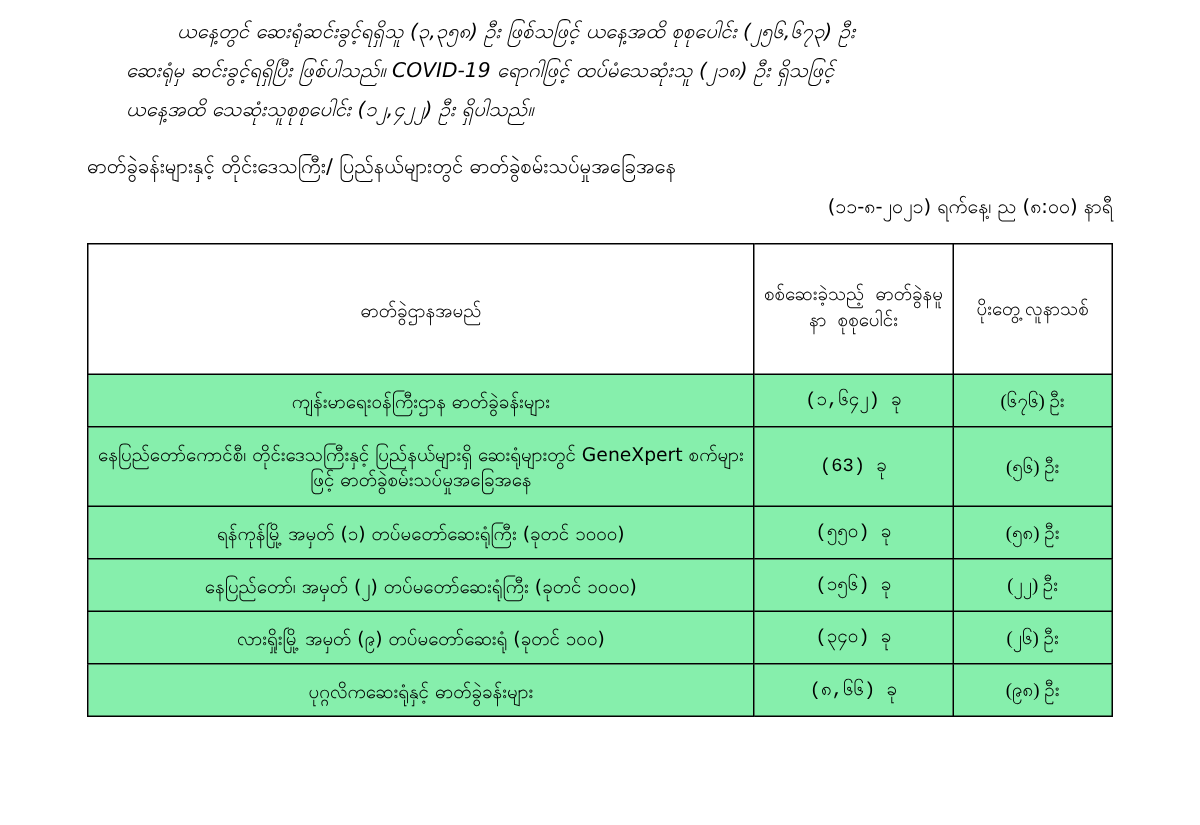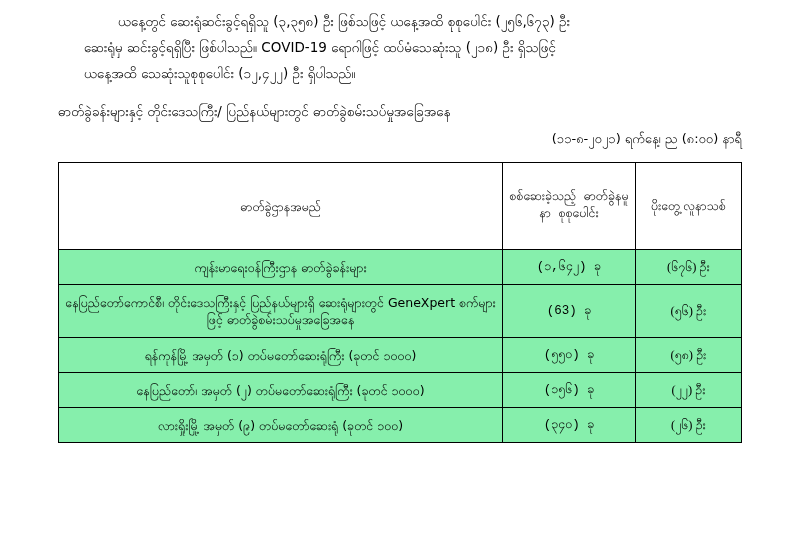--- a/index.html
+++ b/index.html
@@ -25,20 +25,21 @@
   .para {
     font-size: 13.5px;
     line-height: 26px;
     text-align: justify;
     text-align-last: left;
     margin: 0 0 2px 0;
     padding: 0 4px 0 26px;
   }
   .para-line {
     display: block;
+    font-style: italic;
   }
   .para-line.indent {
     text-indent: 34px;
   }
   .heading {
     font-size: 13.5px;
     line-height: 26px;
     margin: 12px 0 0 0;
   }
   .heading2 {
@@ -118,16 +119,21 @@
       <tr class="green row-norm">
         <td class="c0 name">နေပြည်တော်၊ အမှတ် (၂) တပ်မတော်ဆေးရုံကြီး (ခုတင် ၁၀၀၀)</td>
         <td class="c1">(၁၅၆) ခု</td>
         <td class="c2">(၂၂) ဦး</td>
       </tr>
       <tr class="green row-norm">
         <td class="c0 name">လားရှိုးမြို့ အမှတ် (၉) တပ်မတော်ဆေးရုံ (ခုတင် ၁၀၀)</td>
         <td class="c1">(၃၄၀) ခု</td>
         <td class="c2">(၂၆) ဦး</td>
       </tr>
+      <tr class="green row-norm">
+        <td class="c0 name">ပုဂ္ဂလိကဆေးရုံနှင့် ဓာတ်ခွဲခန်းများ</td>
+        <td class="c1">(၈,၆၆) ခု</td>
+        <td class="c2">(၉၈) ဦး</td>
+      </tr>
     </tbody>
   </table>
 
 </div>
 
 </body></html>

